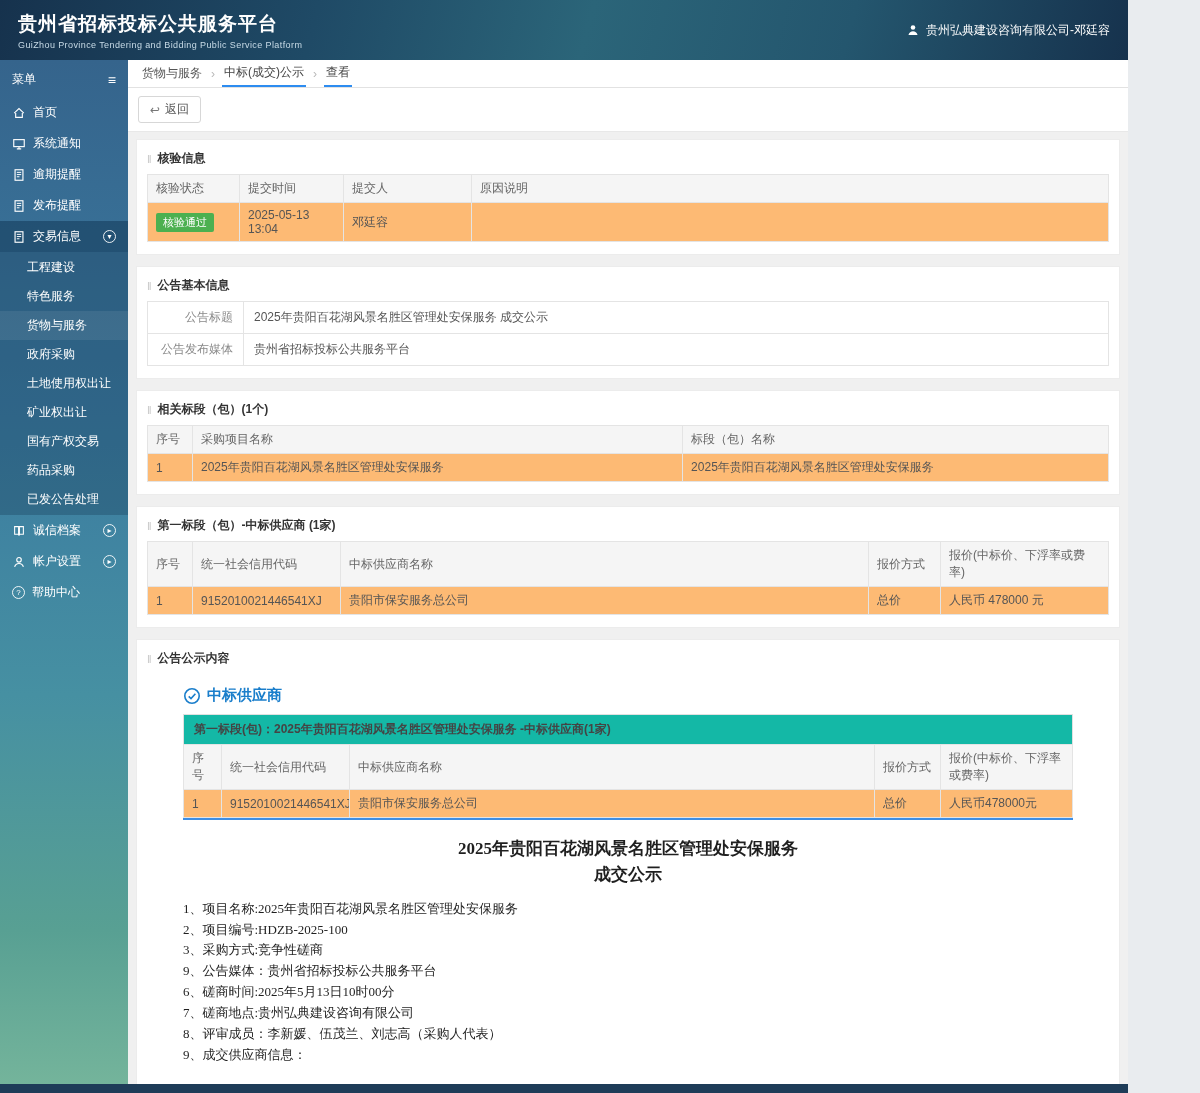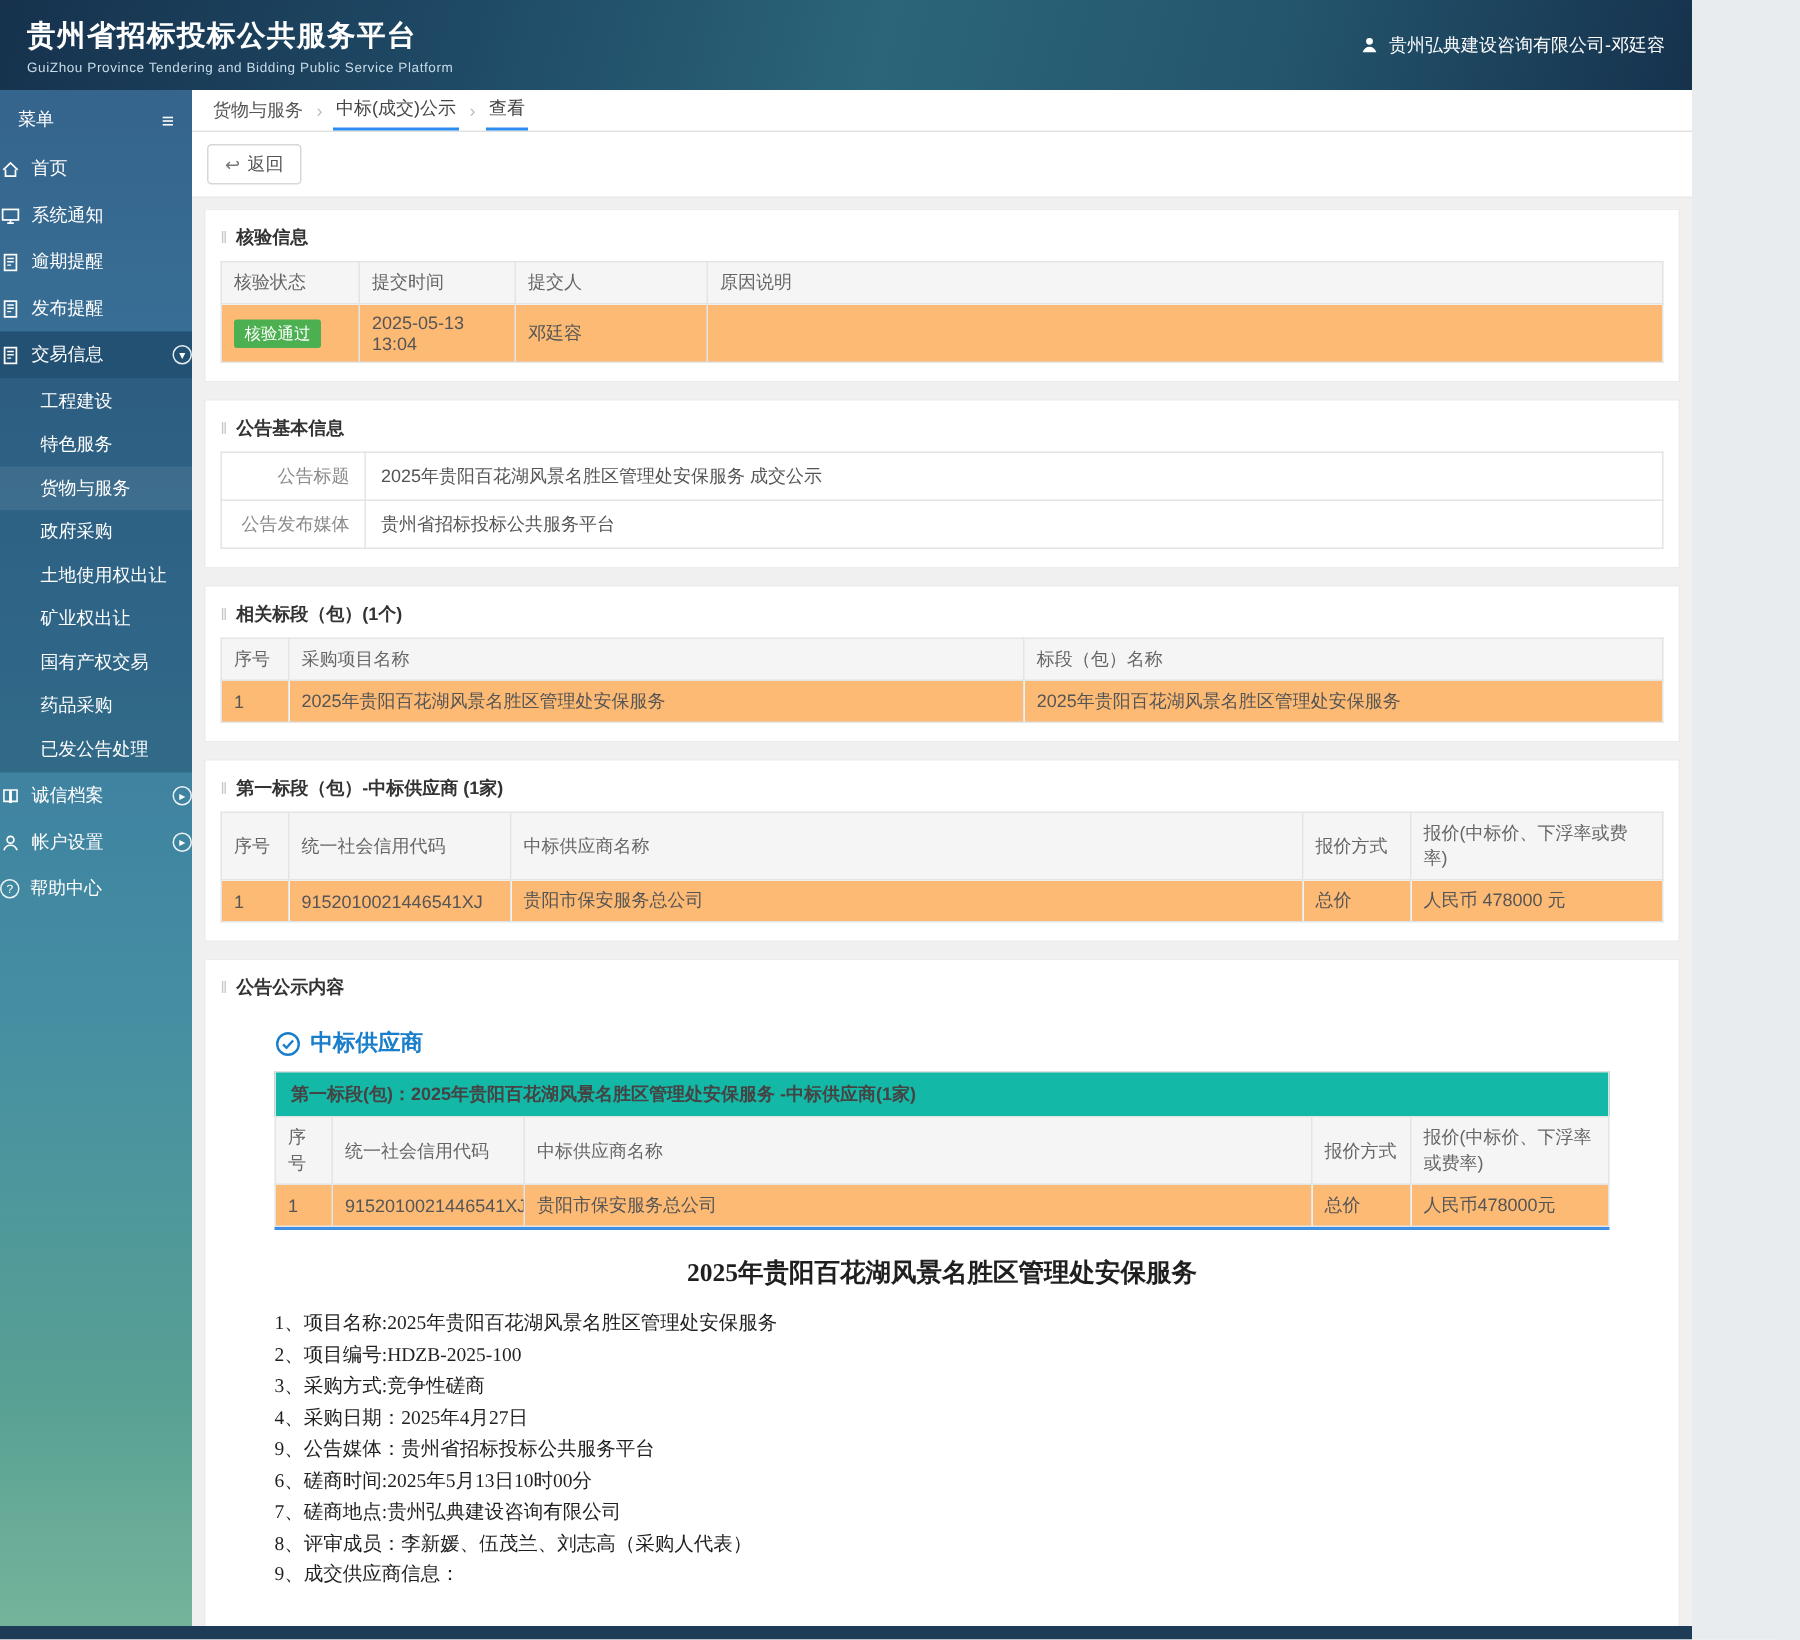--- a/index.html
+++ b/index.html
@@ -14,21 +14,21 @@
   .brand-sub { color:#c8dbe7; font-size:9px; margin-top:3px; letter-spacing:.4px; }
   .user { color:#ffffff; font-size:12px; display:flex; align-items:center; gap:6px; cursor:pointer; }
 
   .body-row { flex:1; display:flex; min-height:0; }
 
   
   .sidebar { width:128px; flex:0 0 auto; color:#fff; font-size:12px; overflow:hidden;
     background:linear-gradient(180deg,#35648c 0%,#3b7ba0 35%,#4690a2 62%,#58a093 85%,#74b49b 100%); }
   .menu-head { display:flex; justify-content:space-between; align-items:center; padding:11px 12px 9px;gap:16px; }
   .hamburger { font-size:14px; cursor:pointer; line-height:1; }
-  .nav-item { display:flex; align-items:center; gap:7px; padding:7px 0; cursor:pointer; }
+  .nav-item { display:flex; align-items:center; gap:7px; padding:7px 12px; cursor:pointer; }
   .nav-item.active { background:rgba(18,56,88,.55); }
   .nav-ic { width:14px; height:14px; flex:0 0 auto; }
   .circle-ic { width:13px; height:13px; border:1px solid rgba(255,255,255,.9); border-radius:50%; font-size:8px; line-height:1;
     display:inline-flex; align-items:center; justify-content:center; flex:0 0 auto; }
   .push-right { margin-left:auto; }
   .submenu { background:rgba(23,55,84,.32); padding:1px 0; }
   .sub-item { padding:6px 4px 6px 27px; cursor:pointer; }
   .sub-item:hover, .sub-item.active { background:rgba(255,255,255,.08); }
 
   
@@ -341,26 +341,26 @@
                   <td>贵阳市保安服务总公司</td>
                   <td>总价</td>
                   <td>人民币478000元</td>
                 </tr>
               </tbody>
             </table>
             <div class="blue-line"></div>
 
             <div class="doc-body">
               <div class="doc-title">2025年贵阳百花湖风景名胜区管理处安保服务</div>
+              <div class="doc-title">成交公示</div>
 
               <div class="doc-lines">
                 <div class="doc-line">1、项目名称:2025年贵阳百花湖风景名胜区管理处安保服务</div>
                 <div class="doc-line">2、项目编号:HDZB-2025-100</div>
                 <div class="doc-line">3、采购方式:竞争性磋商</div>
-                <div class="doc-line">4、采购日期：2025年4月27日</div>
                 <div class="doc-line">9、公告媒体：贵州省招标投标公共服务平台</div>
                 <div class="doc-line">6、磋商时间:2025年5月13日10时00分</div>
                 <div class="doc-line">7、磋商地点:贵州弘典建设咨询有限公司</div>
                 <div class="doc-line">8、评审成员：李新媛、伍茂兰、刘志高（采购人代表）</div>
                 <div class="doc-line">9、成交供应商信息：</div>
 
               </div>
             </div>
           </div>
         </section>

